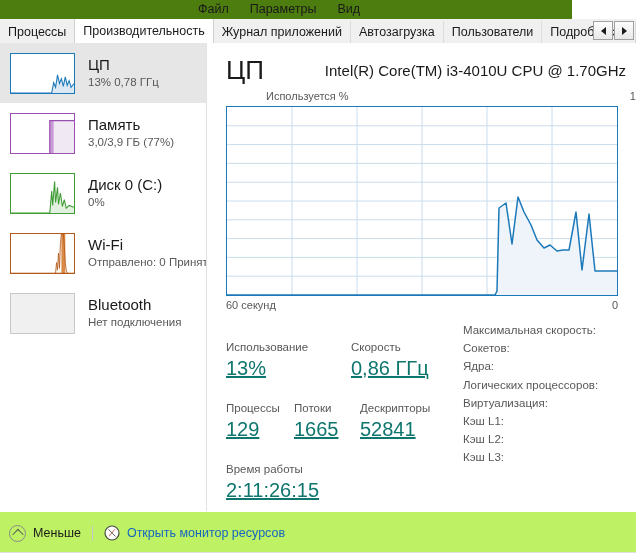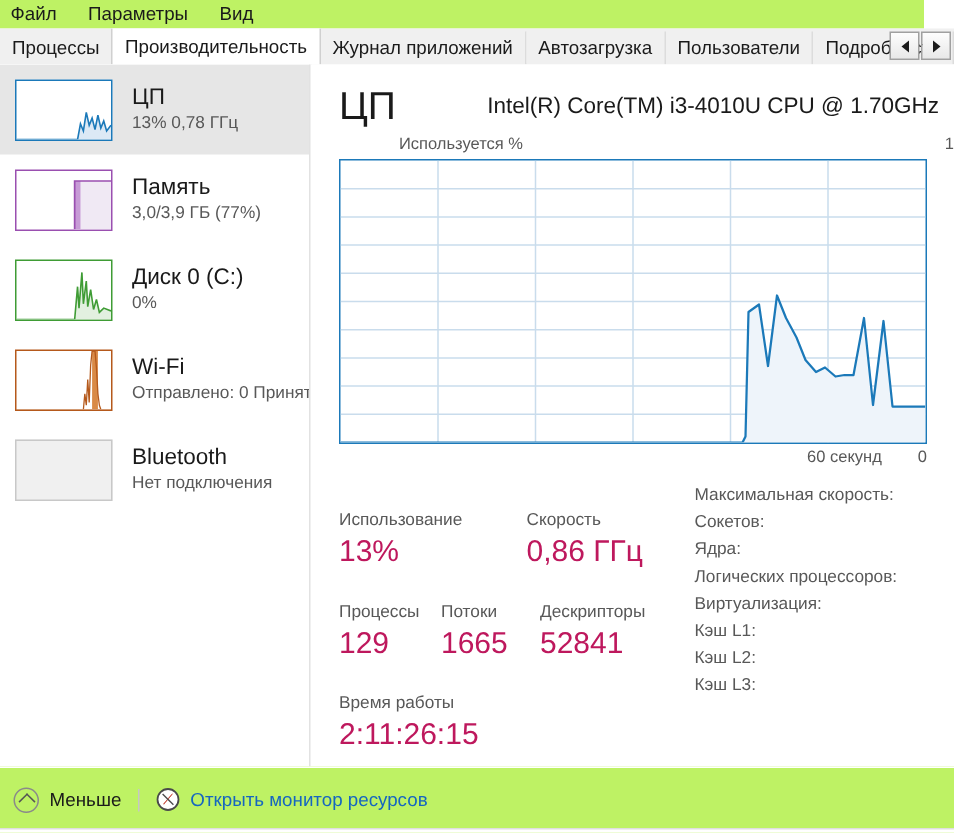--- a/index.html
+++ b/index.html
@@ -19,26 +19,27 @@
     position: relative;
     width: 636px;
     height: 555px;
     background: #ffffff;
   }
 
   
   .menubar {
     position: absolute;
     left: 0; top: 0;
-    width: 616px; height: 19px;
-    background: #bef264;
+    width: 572px; height: 19px;
+    background: #4d7c0f;
     display: flex;
     align-items: center;
     padding-left: 7px;
     box-sizing: border-box;
+    justify-content: center;
   }
   .menubar .mi {
     font-size: 12.5px;
     color: #1a1a1a;
     margin-right: 21px;
     line-height: 19px;
     white-space: nowrap;
   }
 
   
@@ -205,21 +206,21 @@
     box-sizing: border-box;
     background: #ffffff;
     overflow: hidden;
   }
   .chartbox svg { display: block; width: 100%; height: 100%; }
   .d-footrow {
     position: absolute;
     left: 18px; top: 256px;
     width: 392px;
     display: flex;
-    justify-content: flex-end;
+    justify-content: space-between;
     font-size: 11px;
     color: #585858;
     gap: 24px;
   }
 
   
   .stats {
     position: absolute;
     left: 18px; top: 278px;
     width: 400px;
@@ -235,23 +236,24 @@
   }
   .stat-col { margin-right: 20px; }
   .stat-lbl {
     font-size: 11.5px;
     color: #585858;
     line-height: 15px;
     white-space: nowrap;
   }
   .stat-val {
     font-size: 20px;
-    color: #be185d;
+    color: #0f766e;
     line-height: 27px;
     white-space: nowrap;
+    text-decoration: underline;
   }
   .stat-block { margin-bottom: 6px; }
   .stats-right {
     position: absolute;
     left: 237px; top: 0;
     width: 175px;
   }
   .ssl-row {
     display: flex;
     font-size: 11.5px;

